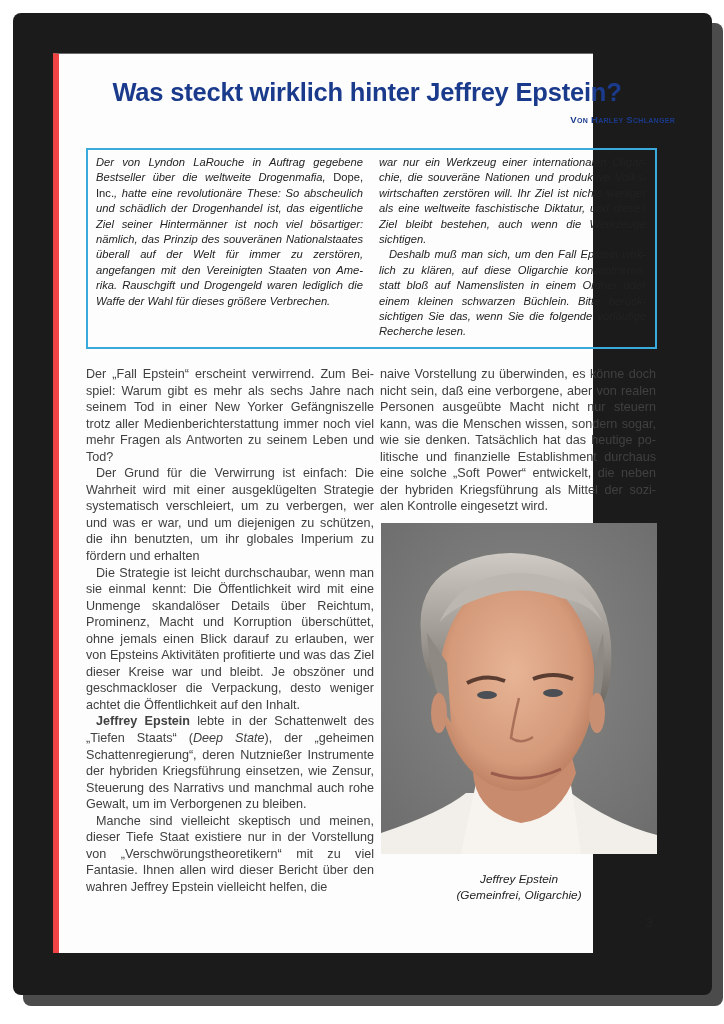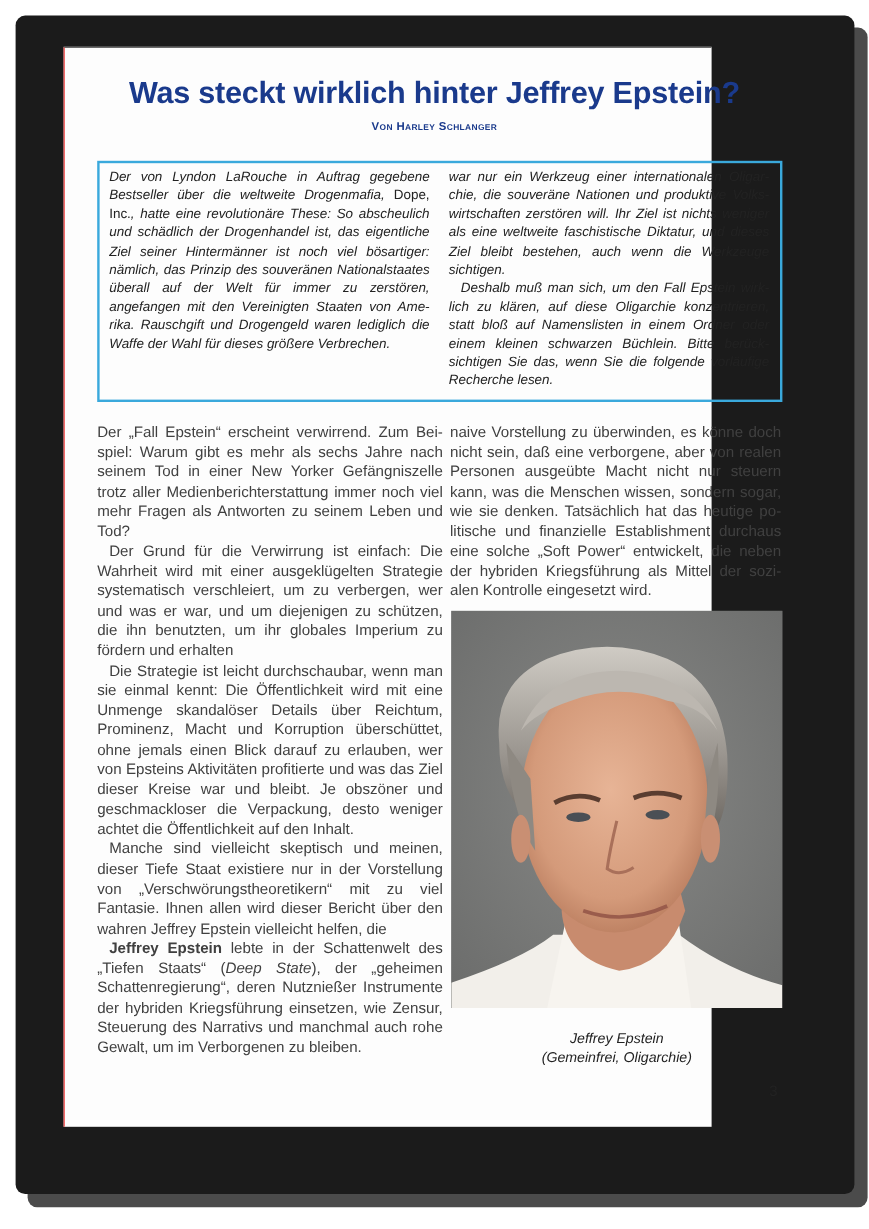--- a/index.html
+++ b/index.html
@@ -10,32 +10,32 @@
   }
   .frame-shadow {
     position: absolute; left: 23px; top: 23px; width: 700px; height: 983px;
     background: #4b4b4b; border-radius: 8px;
   }
   .frame {
     position: absolute; left: 13px; top: 13px; width: 699px; height: 982px;
     background: #1b1b1b; border-radius: 8px;
   }
   .page {
-    position: absolute; left: 53px; top: 39px; width: 540px; height: 900px;
+    position: absolute; left: 53px; top: 53px; width: 540px; height: 900px;
     background: #fdfdfd;
-    border-left: 1px solid #ef4444; border-top: 1px solid #6a6a6a;
+    border-left: 6px solid #ef4444; border-top: 1px solid #6a6a6a;
     box-sizing: border-box;
   }
   .title {
     position: absolute; left: 0; top: 24px; width: 616px; text-align: center;
     color: #1a3a8c; font-weight: bold; font-size: 25.5px; letter-spacing: -0.2px;
     margin: 0;
   }
   .byline {
-    position: absolute; left: 0; top: 60px; width: 616px; text-align: center;
+    position: absolute; left: 0; top: 60px; width: 616px; text-align: right;
     color: #1a3a8c; font-weight: bold; font-size: 9.5px; font-variant: small-caps;
     letter-spacing: 0.3px;
   }
   .intro-box {
     position: absolute; left: 27px; top: 94px; width: 571px; height: 201px;
     border: 2px solid #3aa9dc; box-sizing: border-box;
     padding: 5px 9px 0 8px;
     display: flex; gap: 16px;
   }
   .intro-col {
@@ -90,22 +90,22 @@
     <div class="intro-col">
       <p>war nur ein Werkzeug einer internationalen Oligar­chie, die souveräne Nationen und produktive Volks­wirtschaften zerstören will. Ihr Ziel ist nichts weni­ger als eine weltweite faschistische Diktatur, und dieses Ziel bleibt bestehen, auch wenn die Werkzeu­ge sichtigen.</p>
       <p>Deshalb muß man sich, um den Fall Epstein wirk­lich zu klären, auf diese Oligarchie konzentrieren, statt bloß auf Namenslisten in einem Ordner oder einem kleinen schwarzen Büchlein. Bitte berück­sichtigen Sie das, wenn Sie die folgende vorläufige Recherche lesen.</p>
     </div>
   </div>
 
   <div class="body-col col-left">
     <p class="first">Der „Fall Epstein“ erscheint verwirrend. Zum Bei­spiel: Warum gibt es mehr als sechs Jahre nach seinem Tod in einer New Yorker Gefängniszelle trotz aller Medienberichterstattung immer noch viel mehr Fragen als Antworten zu seinem Leben und Tod?</p>
     <p>Der Grund für die Verwirrung ist einfach: Die Wahrheit wird mit einer ausgeklügelten Strategie systematisch verschleiert, um zu verbergen, wer und was er war, und um diejenigen zu schützen, die ihn benutzten, um ihr globales Imperium zu fördern und erhalten</p>
     <p>Die Strategie ist leicht durchschaubar, wenn man sie einmal kennt: Die Öffentlichkeit wird mit eine Unmenge skandalöser Details über Reichtum, Prominenz, Macht und Korruption überschüttet, ohne jemals einen Blick darauf zu erlauben, wer von Epsteins Aktivitäten profitierte und was das Ziel dieser Kreise war und bleibt. Je obszöner und geschmackloser die Verpackung, desto weniger achtet die Öffentlichkeit auf den Inhalt.</p>
+    <p><span class="bold">Jeffrey Epstein</span><span> lebte in der Schattenwelt des „Tiefen Staats“ (</span><span class="ital">Deep State</span><span>), der „geheimen Schattenregierung“, deren Nutznießer Instru­mente der hybriden Kriegsführung einsetzen, wie Zensur, Steuerung des Narrativs und manch­mal auch rohe Gewalt, um im Verborgenen zu bleiben.</span></p>
     <p>Manche sind vielleicht skeptisch und meinen, dieser Tiefe Staat existiere nur in der Vorstellung von „Verschwörungstheoretikern“ mit zu viel Fantasie. Ihnen allen wird dieser Bericht über den wahren Jeffrey Epstein vielleicht helfen, die</p>
-    <p><span class="bold">Jeffrey Epstein</span><span> lebte in der Schattenwelt des „Tiefen Staats“ (</span><span class="ital">Deep State</span><span>), der „geheimen Schattenregierung“, deren Nutznießer Instru­mente der hybriden Kriegsführung einsetzen, wie Zensur, Steuerung des Narrativs und manch­mal auch rohe Gewalt, um im Verborgenen zu bleiben.</span></p>
   </div>
 
   <div class="body-col col-right">
     <p class="first">naive Vorstellung zu überwinden, es könne doch nicht sein, daß eine verborgene, aber von realen Personen ausgeübte Macht nicht nur steuern kann, was die Menschen wissen, sondern sogar, wie sie denken. Tatsächlich hat das heutige po­litische und finanzielle Establishment durchaus eine solche „Soft Power“ entwickelt, die neben der hybriden Kriegsführung als Mittel der sozi­alen Kontrolle eingesetzt wird.</p>
   </div>
 
   <div class="photo">
     <svg width="276" height="331" viewBox="0 0 276 331">
       <defs>
         <radialGradient id="bg" cx="50%" cy="45%" r="70%">

